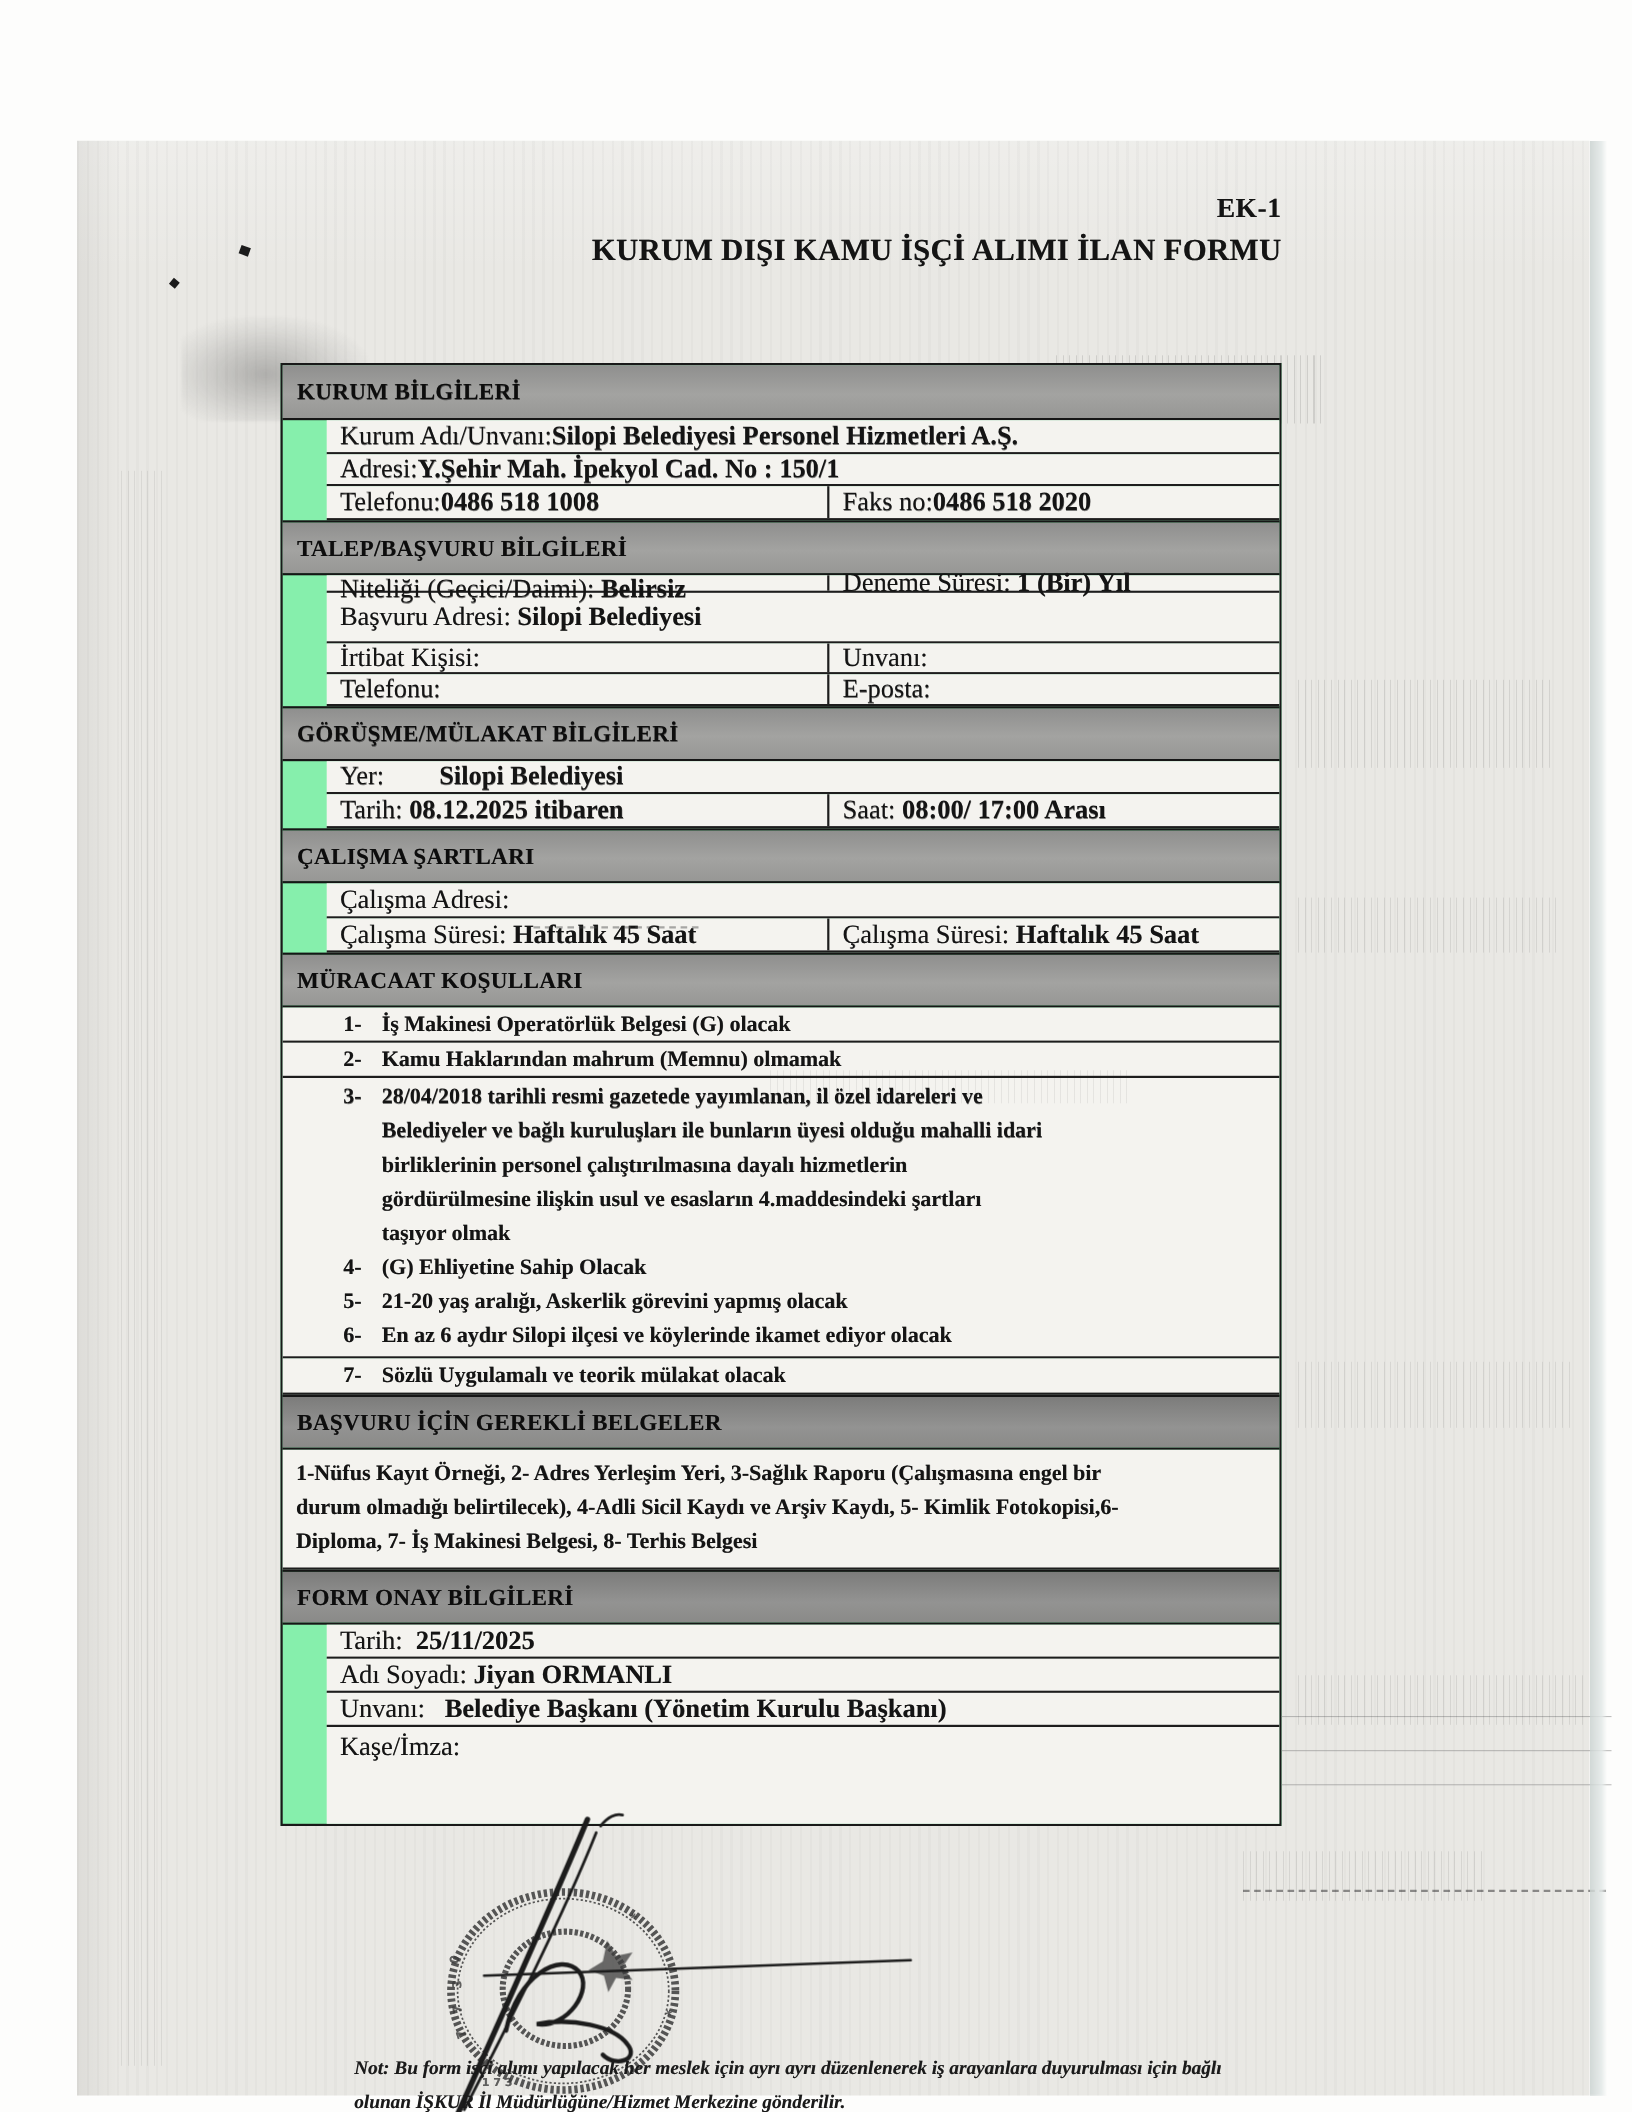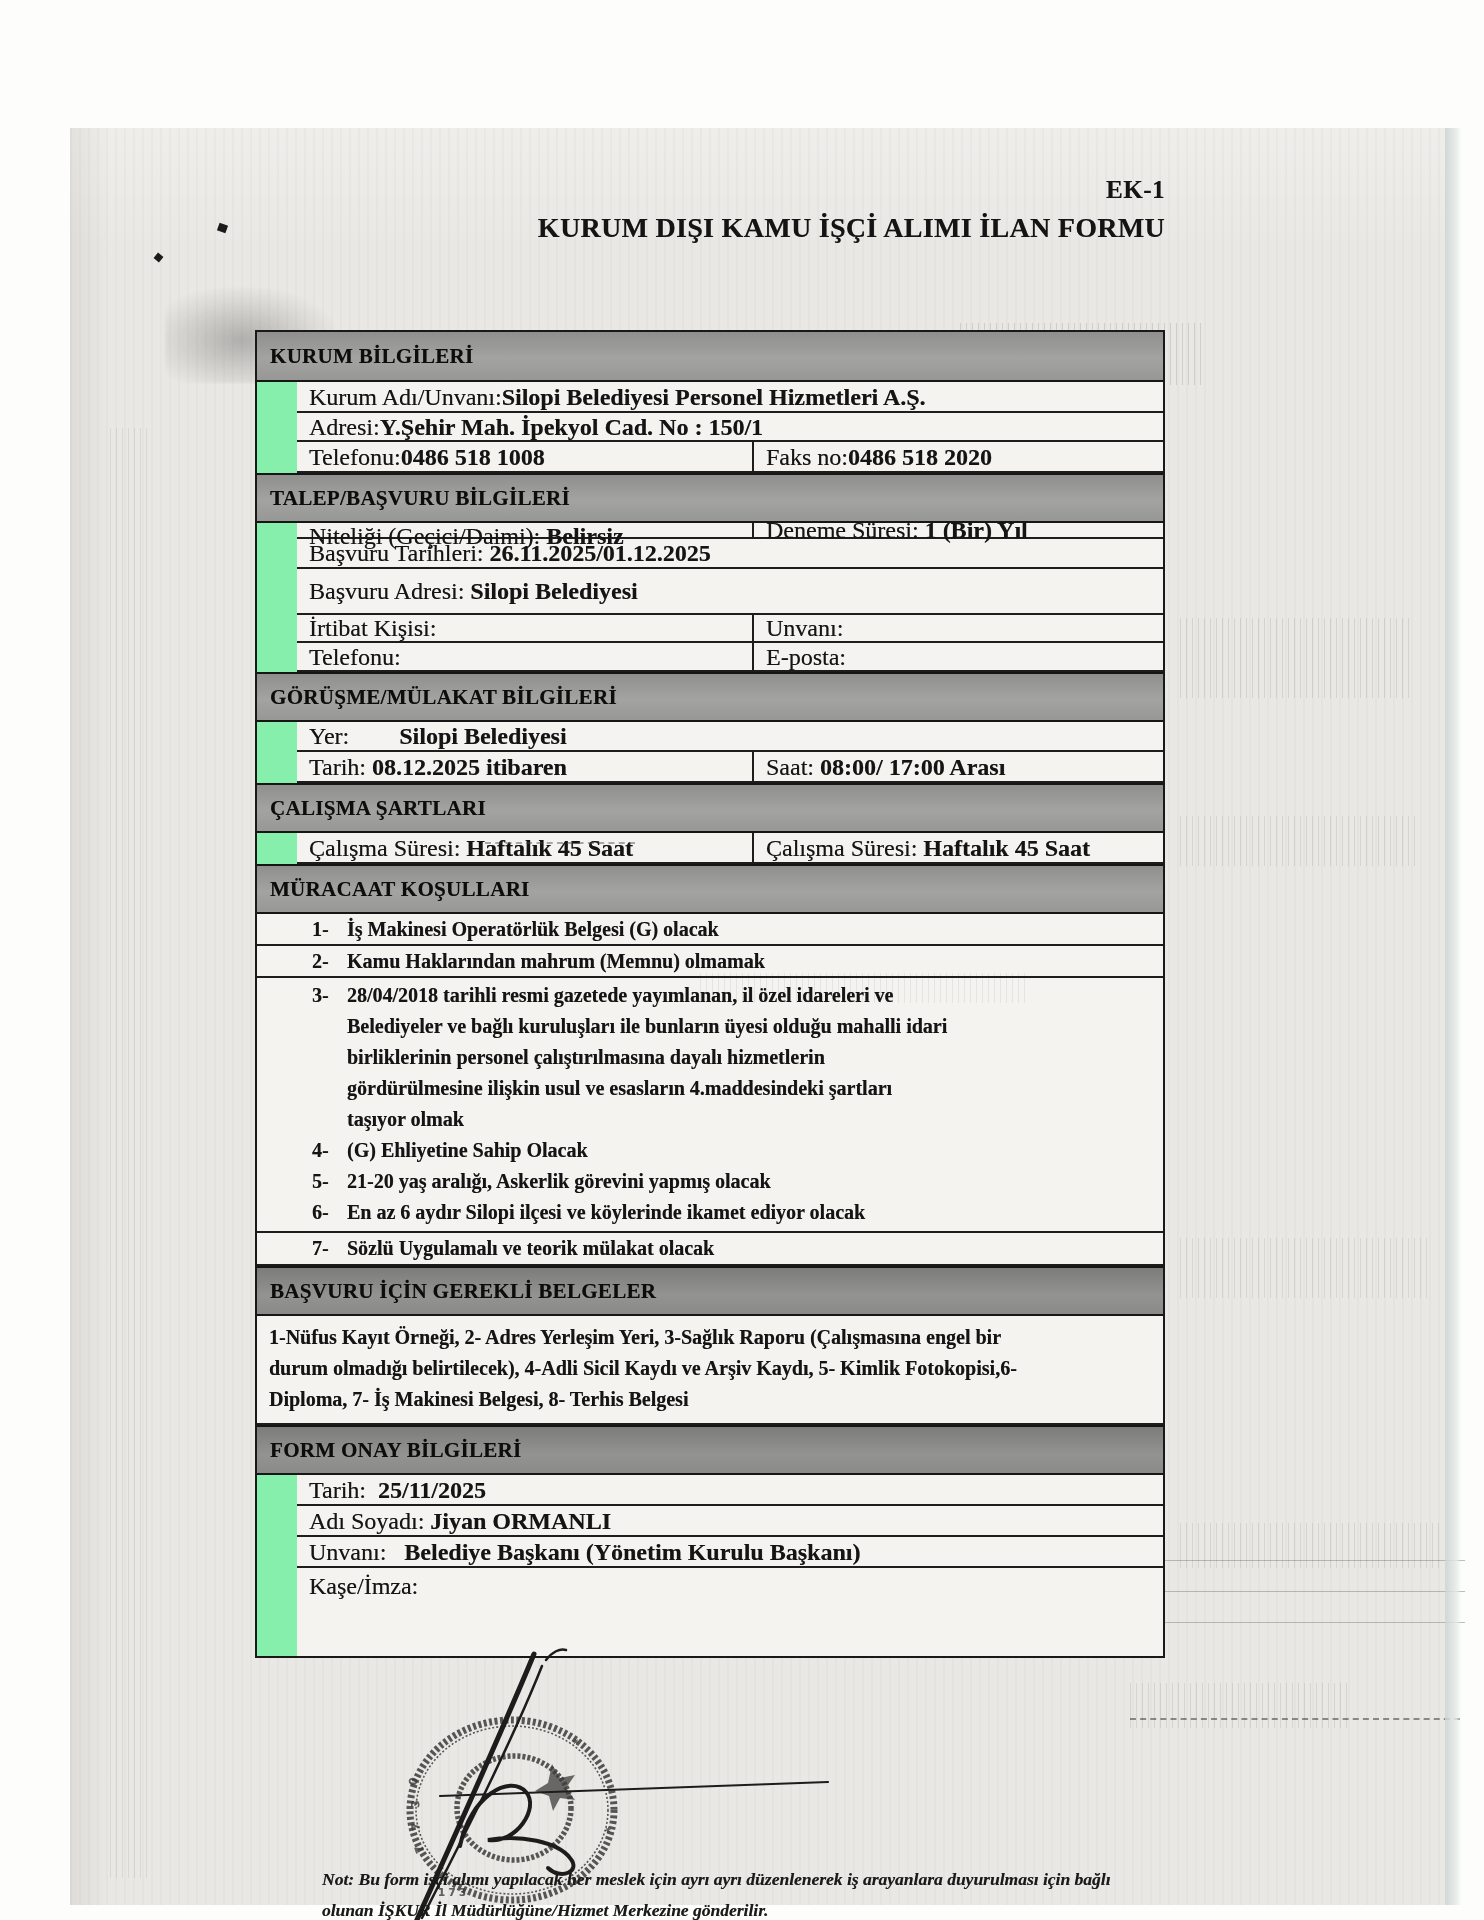--- a/index.html
+++ b/index.html
@@ -135,24 +135,20 @@
     <div class="row two" style="height:16px;">
       <div class="cell-l">
         <span class="lbl">Niteliği (Geçici/Daimi): </span>
           <span class="val">Belirsiz</span>
       </div>
       <div class="cell-r">
         <span class="lbl">Deneme Süresi: </span>
           <span class="val">1 (Bir) Yıl</span>
       </div>
     </div>
-    <div class="row" style="height:30px;">
-      <span class="lbl">Başvuru Tarihleri: </span>
-        <span class="val">26.11.2025/01.12.2025</span>
-    </div>
     <div class="row" style="height:46px;align-items:center;">
       <span class="lbl">Başvuru Adresi: </span>
         <span class="val">Silopi Belediyesi</span>
     </div>
     <div class="row two" style="height:28px;">
       <div class="cell-l">
         <span class="lbl">İrtibat Kişisi:</span>
       </div>
       <div class="cell-r">
         <span class="lbl">Unvanı:</span>
@@ -180,20 +176,23 @@
           <span class="val">08.12.2025 itibaren</span>
       </div>
       <div class="cell-r">
         <span class="lbl">Saat: </span>
           <span class="val">08:00/ 17:00 Arası</span>
       </div>
     </div>
 
     <div class="band">
       <span>ÇALIŞMA ŞARTLARI</span>
+    </div>
+    <div class="row" style="height:32px;">
+      <span class="lbl">Çalışma Adresi:</span>
     </div>
     <div class="row two" style="height:31px;">
       <div class="cell-l">
         <span class="lbl">Çalışma Süresi: </span>
           <span class="val">Haftalık 45 Saat</span>
       </div>
       <div class="cell-r">
         <span class="lbl">Çalışma Süresi: </span>
           <span class="val">Haftalık 45 Saat</span>
       </div>

